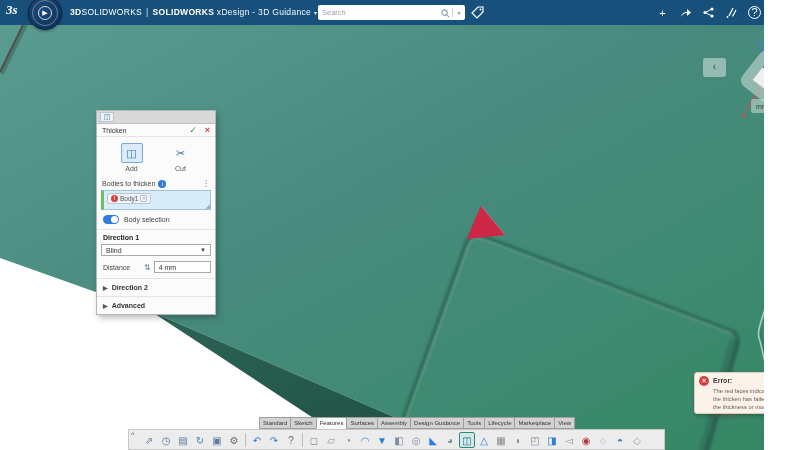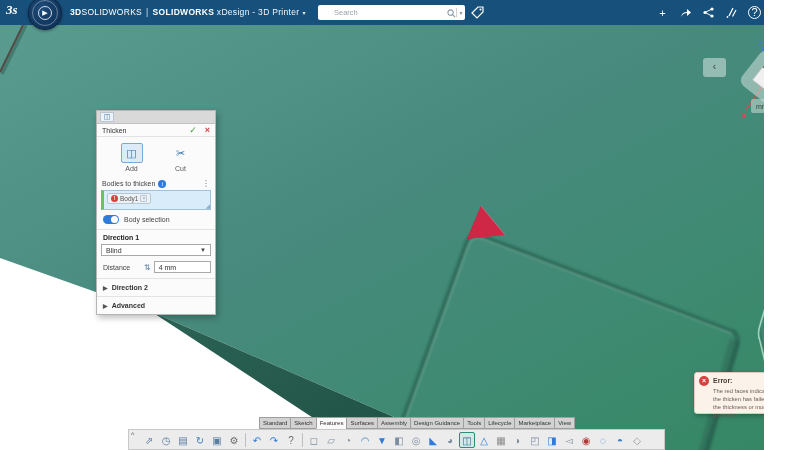--- a/index.html
+++ b/index.html
@@ -24,21 +24,21 @@
     transform:translate(-50%,-50%); border-radius:50%; border:1px solid rgba(255,255,255,.8);
     color:#fff; font-size:7px; line-height:12px; text-align:center; }
   .brand { position:absolute; left:70px; top:0; height:25px; line-height:25px;
     color:#fff; font-size:8.5px; letter-spacing:.3px; white-space:nowrap; }
   .brand b { font-weight:bold; }
   .brand .sep { margin:0 4px; opacity:.8; }
   .brand .prod { font-weight:normal; opacity:.95; }
   .brand .caret { font-size:6px; margin-left:3px; opacity:.9; }
   .searchbox { position:absolute; left:318px; top:5px; width:147px; height:15px;
     background:#fff; border-radius:2px; display:flex; align-items:center; }
-  .searchbox input { flex:1; border:none; outline:none; font-size:7.5px; padding:0 16px;
+  .searchbox input { flex:1; border:none; outline:none; font-size:7.5px; padding:0 4px;
     color:#333; background:transparent; font-family:"Liberation Sans",sans-serif; }
   .searchbox input::placeholder { color:#9aa4ac; }
   .searchbox .mag { width:14px; text-align:center; }
   .searchbox .sdv { width:1px; height:9px; background:#d0d0d0; }
   .searchbox .car { width:12px; text-align:center; color:#888; font-size:5px; }
   .tagbtn { position:absolute; left:470px; top:4px; width:17px; height:17px; }
   .tb-icons { position:absolute; right:5px; top:0; height:25px; display:flex;
     align-items:center; gap:10px; color:#fff; }
   .tb-icons .ic { width:13px; height:13px; display:flex; align-items:center;
     justify-content:center; font-size:11px; color:#fff; }
@@ -189,21 +189,21 @@
     </svg>
   </div>
 
   <div class="topbar">
     <span class="logo3s">3s</span>
     <div class="compass">
       <div class="ring"></div>
       <div class="play">▶</div>
     </div>
     <div class="brand">
-      <b>3D</b><span>SOLIDWORKS</span><span class="sep">|</span><b>SOLIDWORKS</b>&nbsp;<span class="prod">xDesign - 3D Printer</span><span class="caret">▾</span>
+      <b>3D</b><span>SOLIDWORKS</span><span class="sep">|</span><b>SOLIDWORKS</b>&nbsp;<span class="prod">xDesign - 3D Guidance</span><span class="caret">▾</span>
     </div>
     <div class="searchbox">
       <input type="text" placeholder="Search" style="">
       <span class="mag">
         <svg width="9" height="9" viewBox="0 0 10 10">
             <circle cx="4" cy="4" r="3" fill="none" stroke="#8a9aa6" stroke-width="1.2"></circle>
             <line x1="6.2" y1="6.2" x2="9" y2="9" stroke="#8a9aa6" stroke-width="1.2"></line>
           </svg>
       </span>
       <span class="sdv"></span>

